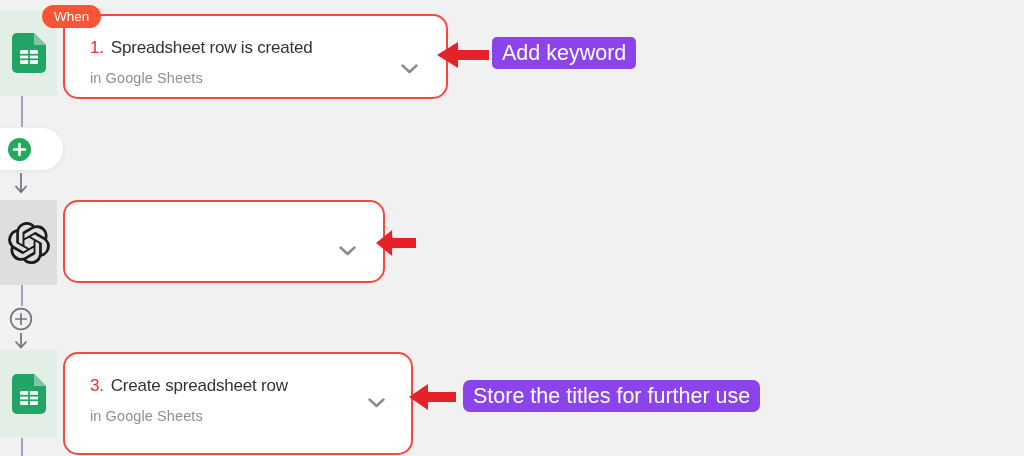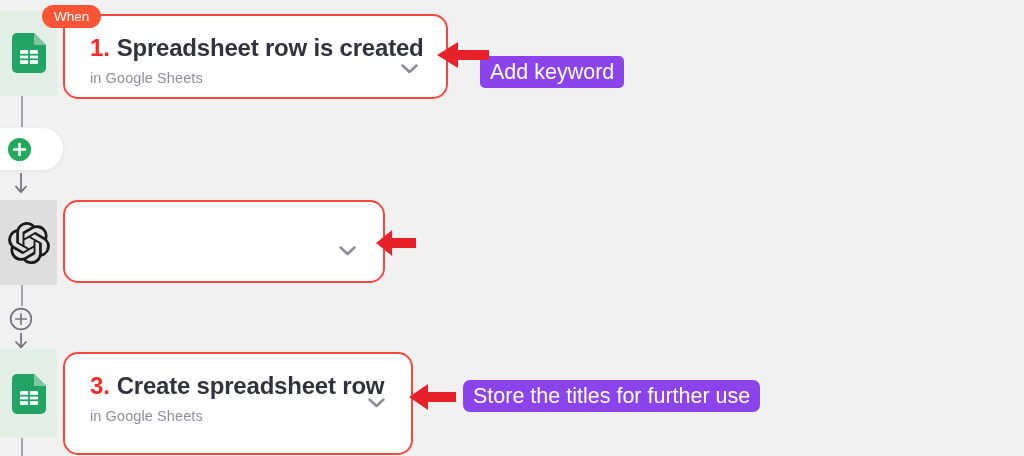--- a/index.html
+++ b/index.html
@@ -37,21 +37,21 @@
     position: absolute;
     background: #FFFFFF;
     border: 2px solid #F8473D;
     border-radius: 15px;
     padding: 21px 0 0 25px;
   }
   #card1 { left: 63px; top: 14px;  width: 385px; height: 85px; }
   #card2 { left: 63px; top: 200px; width: 322px; height: 83px; }
   #card3 { left: 63px; top: 352px; width: 350px; height: 103px; }
   .card-title {
-    font-size: 24px; font-weight: bold; color: #32323C;
+    font-size: 17px; font-weight: normal; color: #32323C;
     letter-spacing: -0.2px; line-height: 21px; white-space: nowrap;
   }
   .step-num { color: #F42B2B; margin-right: 7px; }
   .card-sub {
     margin-top: 12px; font-size: 14.5px; color: #8E8E9B;
     letter-spacing: 0.1px; white-space: nowrap;
   }
   .chevron { position: absolute; }
   #chev1 { right: 28px; top: 48px; }
   #chev2 { right: 27px; top: 44px; }
@@ -77,21 +77,21 @@
   .filter-pill .plus-wrap { margin-right: 13px; display: flex; }
   .filter-label { color: #23A85D; font-size: 16.5px; letter-spacing: 0.2px; white-space: nowrap; }
 
   
   .note {
     position: absolute;
     background: #8B44EC; color: #FFFFFF;
     font-size: 21.5px; line-height: 26px;
     padding: 3px 10px; border-radius: 5px; white-space: nowrap;
   }
-  #note1 { left: 480px; top: 37px; margin-top: 19px;  }
+  #note1 { left: 492px; top: 37px;  }
   #note2 { left: 418px; top: 227px; }
   #note3 { left: 463px; top: 380px; border-radius: 7px; }
   .red-arrow { position: absolute; z-index: 6; }
   #arrow1 { left: 437px; top: 41px;  }
   #arrow2 { left: 376px; top: 229px; }
   #arrow3 { left: 409px; top: 383px; }
 </style>
 </head>
 <body>
 

